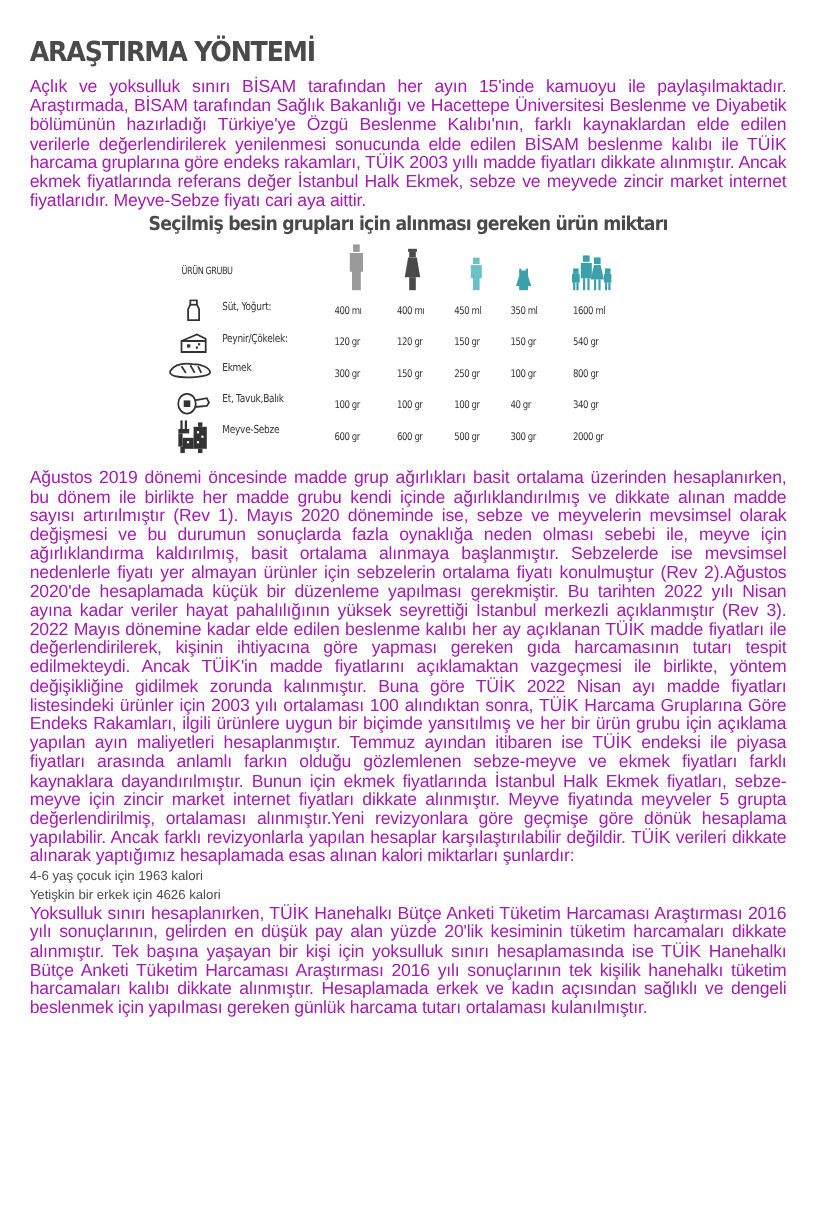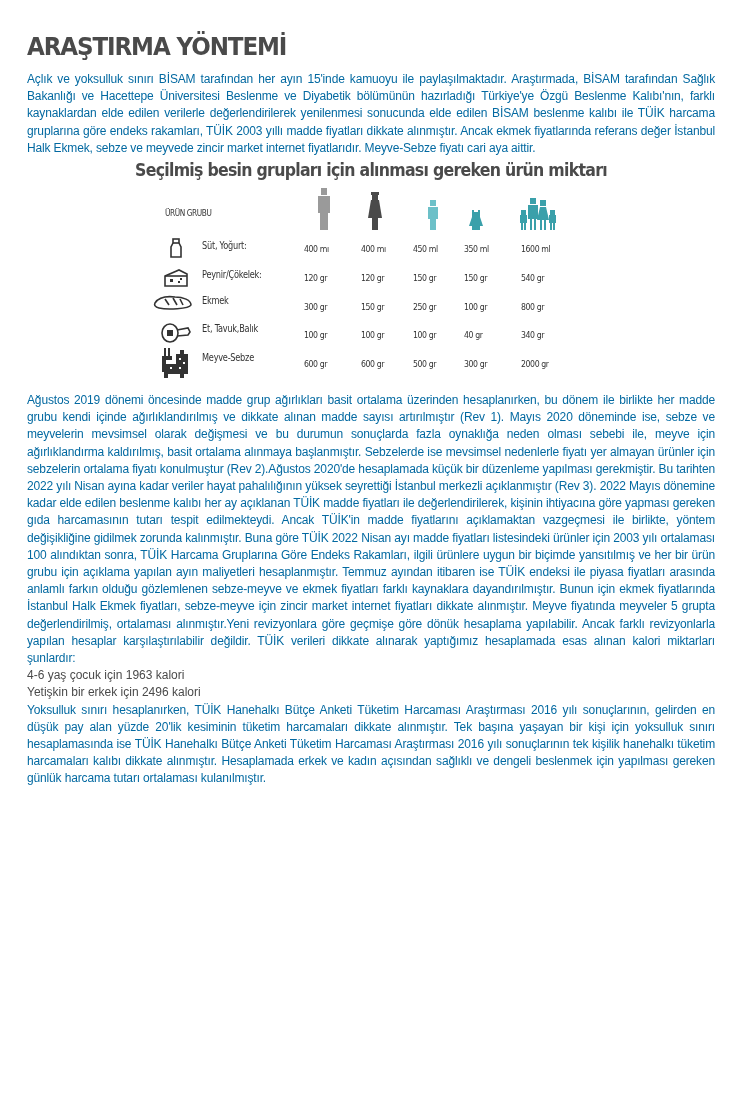--- a/index.html
+++ b/index.html
@@ -4,22 +4,22 @@
 <style>
   html, body { margin: 0; padding: 0; background: #ffffff; }
   body { width: 740px; height: 1095px; position: relative; overflow: hidden; }
   .page { position: absolute; left: 27px; top: 30px; width: 688px; }
   .title {
     font-family: "DejaVu Sans", sans-serif; font-weight: bold;
     font-size: 25px; color: #4a4a4a; letter-spacing: -1.2px;
     margin: 0 0 7px 0; line-height: 34px; transform: scaleX(0.92); transform-origin: left;
   }
   .para {
-    font-family: "Liberation Sans", sans-serif; font-size: 12px;
-    line-height: 17.2px; color: #0369a1; text-align: justify; margin: 0;
+    font-family: "Liberation Sans", sans-serif; font-size: 16px;
+    line-height: 17.2px; color: #a21caf; text-align: justify; margin: 0;
     letter-spacing: -0.15px;
   }
   .line { font-family: "Liberation Sans", sans-serif; font-size: 12px; line-height: 17.2px; color:#4a4a4a; margin:0; }
   .infographic { position: relative; height: 230px; margin: 3px 0 2px 0; }
   .info-title {
     position: absolute; left: 0; right: 0; top: 0; text-align: center;
     font-family: "DejaVu Sans", sans-serif; font-weight: bold; font-size: 17.5px;
     color: #4a4a4a; letter-spacing: -0.8px; transform: scaleX(0.9);
   }
   .cell {
@@ -175,15 +175,15 @@
 
     <div class="cell" style="left:277px; top:198px;">600 gr</div>
     <div class="cell" style="left:334px; top:198px;">600 gr</div>
     <div class="cell" style="left:386px; top:198px;">500 gr</div>
     <div class="cell" style="left:437px; top:198px;">300 gr</div>
     <div class="cell" style="left:494px; top:198px;">2000 gr</div>
   </div>
 
   <p class="para">Ağustos 2019 dönemi öncesinde madde grup ağırlıkları basit ortalama üzerinden hesaplanırken, bu dönem ile birlikte her madde grubu kendi içinde ağırlıklandırılmış ve dikkate alınan madde sayısı artırılmıştır (Rev 1). Mayıs 2020 döneminde ise, sebze ve meyvelerin mevsimsel olarak değişmesi ve bu durumun sonuçlarda fazla oynaklığa neden olması sebebi ile, meyve için ağırlıklandırma kaldırılmış, basit ortalama alınmaya başlanmıştır. Sebzelerde ise mevsimsel nedenlerle fiyatı yer almayan ürünler için sebzelerin ortalama fiyatı konulmuştur (Rev 2).Ağustos 2020'de hesaplamada küçük bir düzenleme yapılması gerekmiştir. Bu tarihten 2022 yılı Nisan ayına kadar veriler hayat pahalılığının yüksek seyrettiği İstanbul merkezli açıklanmıştır (Rev 3). 2022 Mayıs dönemine kadar elde edilen beslenme kalıbı her ay açıklanan TÜİK madde fiyatları ile değerlendirilerek, kişinin ihtiyacına göre yapması gereken gıda harcamasının tutarı tespit edilmekteydi. Ancak TÜİK'in madde fiyatlarını açıklamaktan vazgeçmesi ile birlikte, yöntem değişikliğine gidilmek zorunda kalınmıştır. Buna göre TÜİK 2022 Nisan ayı madde fiyatları listesindeki ürünler için 2003 yılı ortalaması 100 alındıktan sonra, TÜİK Harcama Gruplarına Göre Endeks Rakamları, ilgili ürünlere uygun bir biçimde yansıtılmış ve her bir ürün grubu için açıklama yapılan ayın maliyetleri hesaplanmıştır. Temmuz ayından itibaren ise TÜİK endeksi ile piyasa fiyatları arasında anlamlı farkın olduğu gözlemlenen sebze-meyve ve ekmek fiyatları farklı kaynaklara dayandırılmıştır. Bunun için ekmek fiyatlarında İstanbul Halk Ekmek fiyatları, sebze-meyve için zincir market internet fiyatları dikkate alınmıştır. Meyve fiyatında meyveler 5 grupta değerlendirilmiş, ortalaması alınmıştır.Yeni revizyonlara göre geçmişe göre dönük hesaplama yapılabilir. Ancak farklı revizyonlarla yapılan hesaplar karşılaştırılabilir değildir.  TÜİK verileri dikkate alınarak yaptığımız hesaplamada esas alınan kalori miktarları şunlardır:</p>
   <p class="line">4-6 yaş çocuk için 1963 kalori</p>
-  <p class="line">Yetişkin bir erkek için 2496 kalori</p>
+  <p class="line">Yetişkin bir erkek için 4626 kalori</p>
   <p class="para">Yoksulluk sınırı hesaplanırken, TÜİK Hanehalkı Bütçe Anketi Tüketim Harcaması Araştırması 2016 yılı sonuçlarının, gelirden en düşük pay alan yüzde 20'lik kesiminin tüketim harcamaları dikkate alınmıştır. Tek başına yaşayan bir kişi için yoksulluk sınırı hesaplamasında ise TÜİK Hanehalkı Bütçe Anketi Tüketim Harcaması Araştırması 2016 yılı sonuçlarının tek kişilik hanehalkı tüketim harcamaları kalıbı dikkate alınmıştır. Hesaplamada erkek ve kadın açısından sağlıklı ve dengeli beslenmek için yapılması gereken günlük harcama tutarı ortalaması kulanılmıştır.</p>
 </div>
 
 </body></html>

